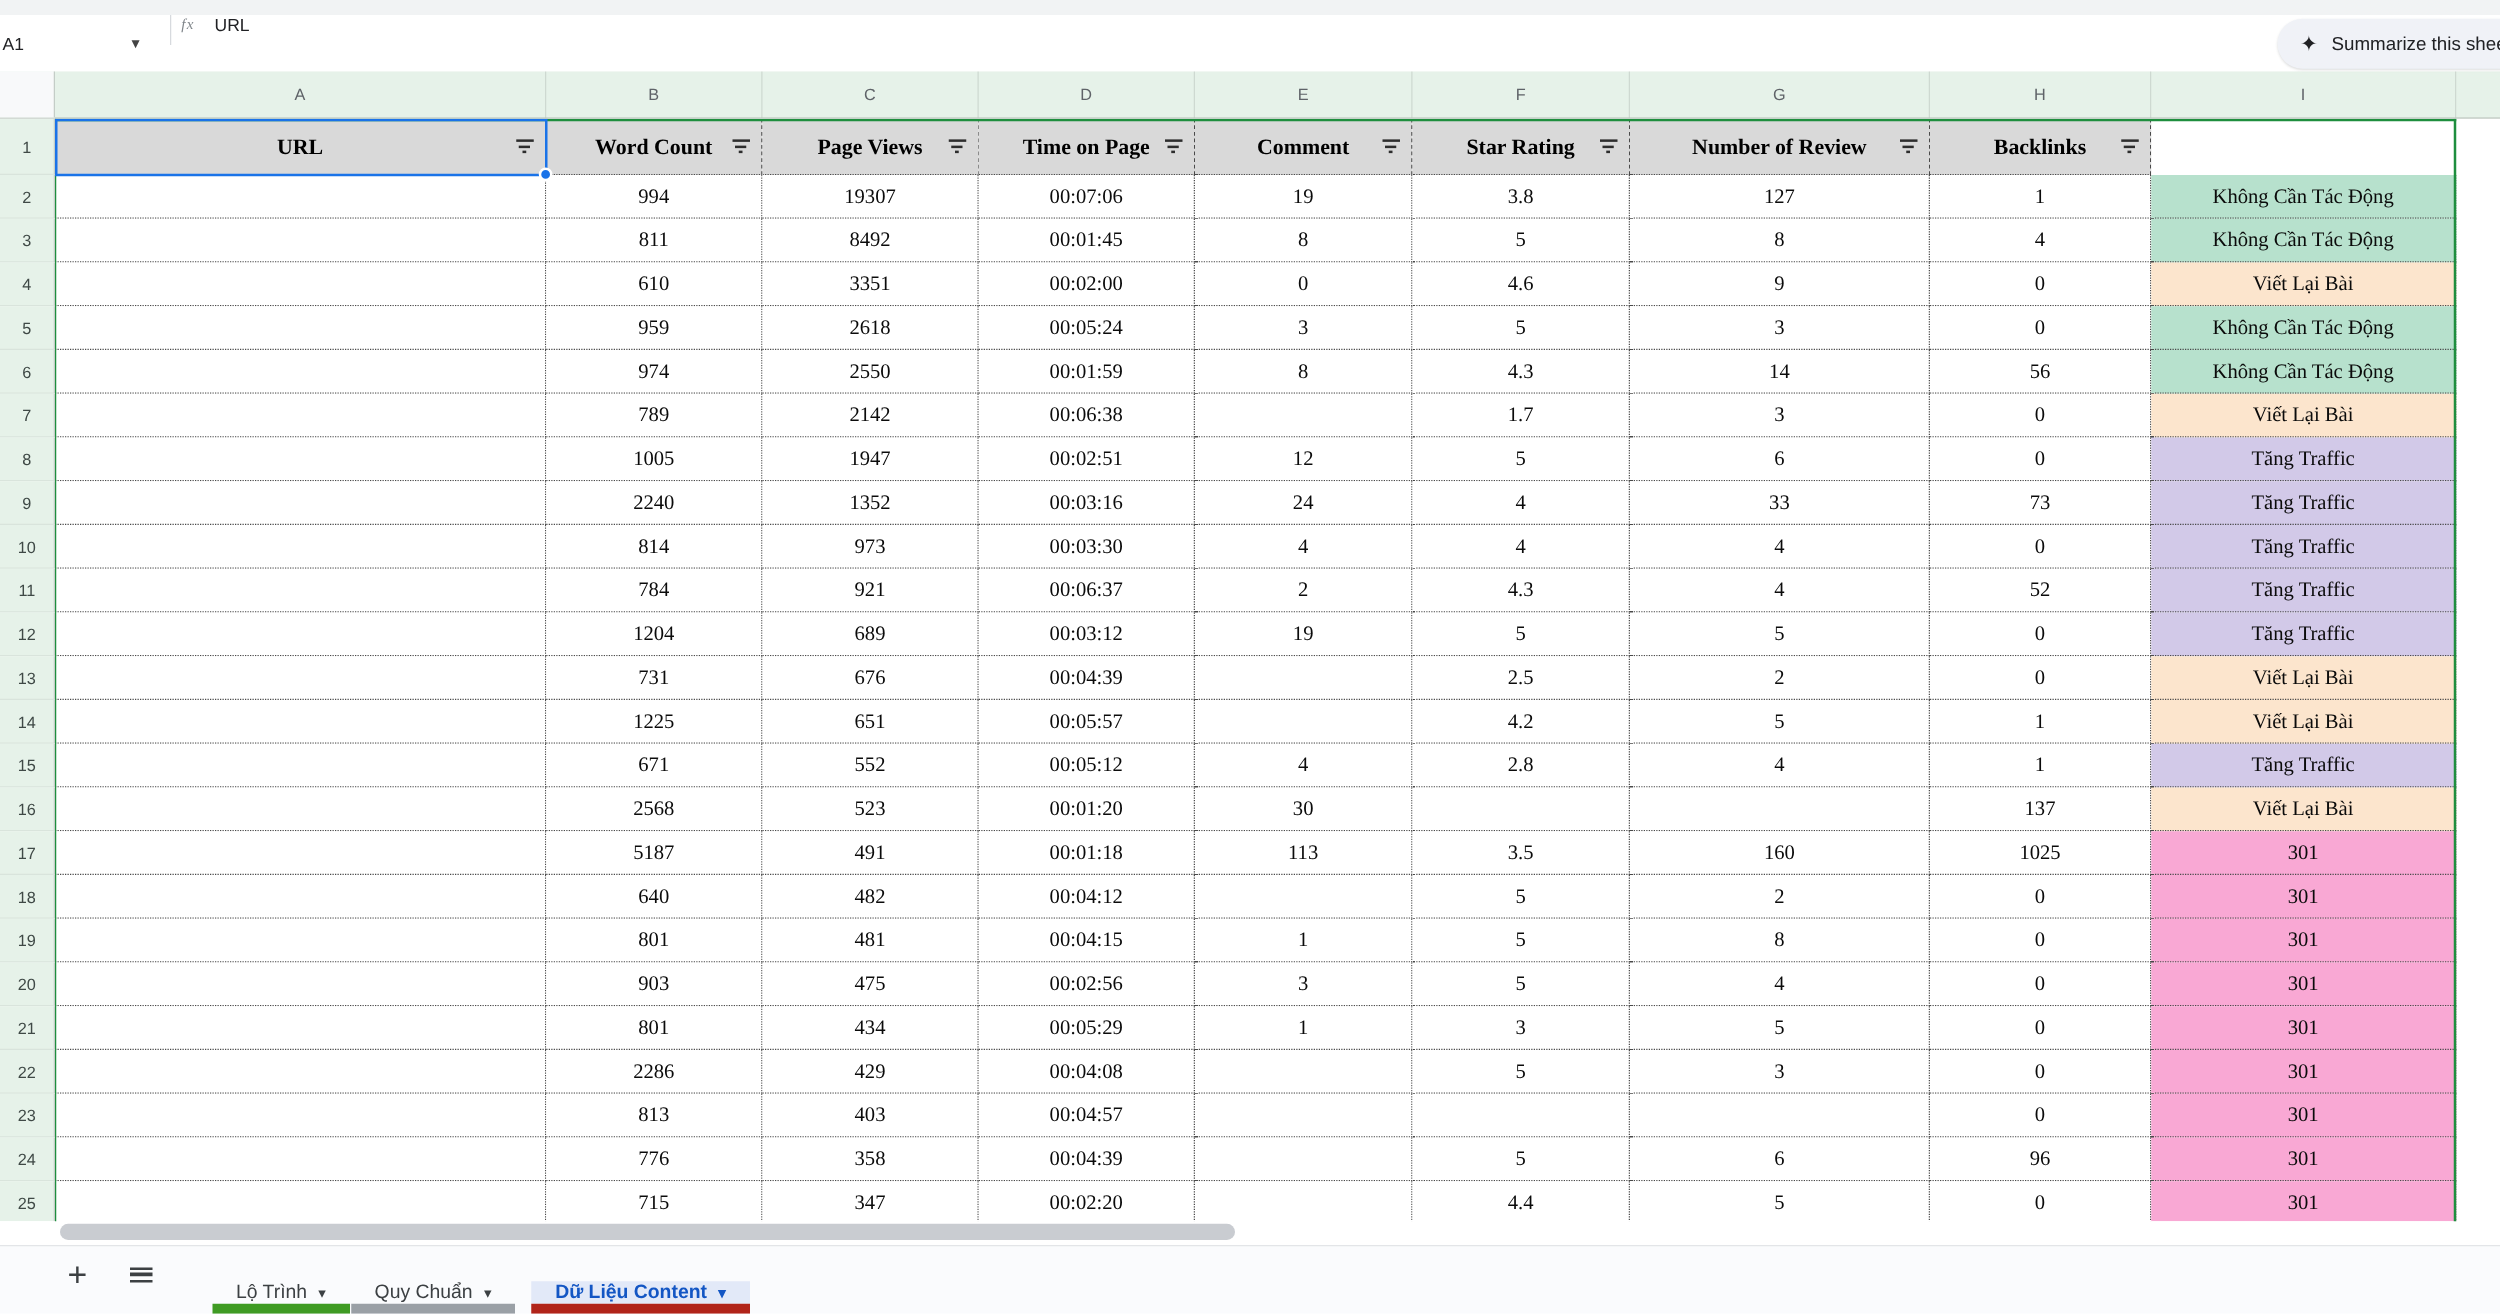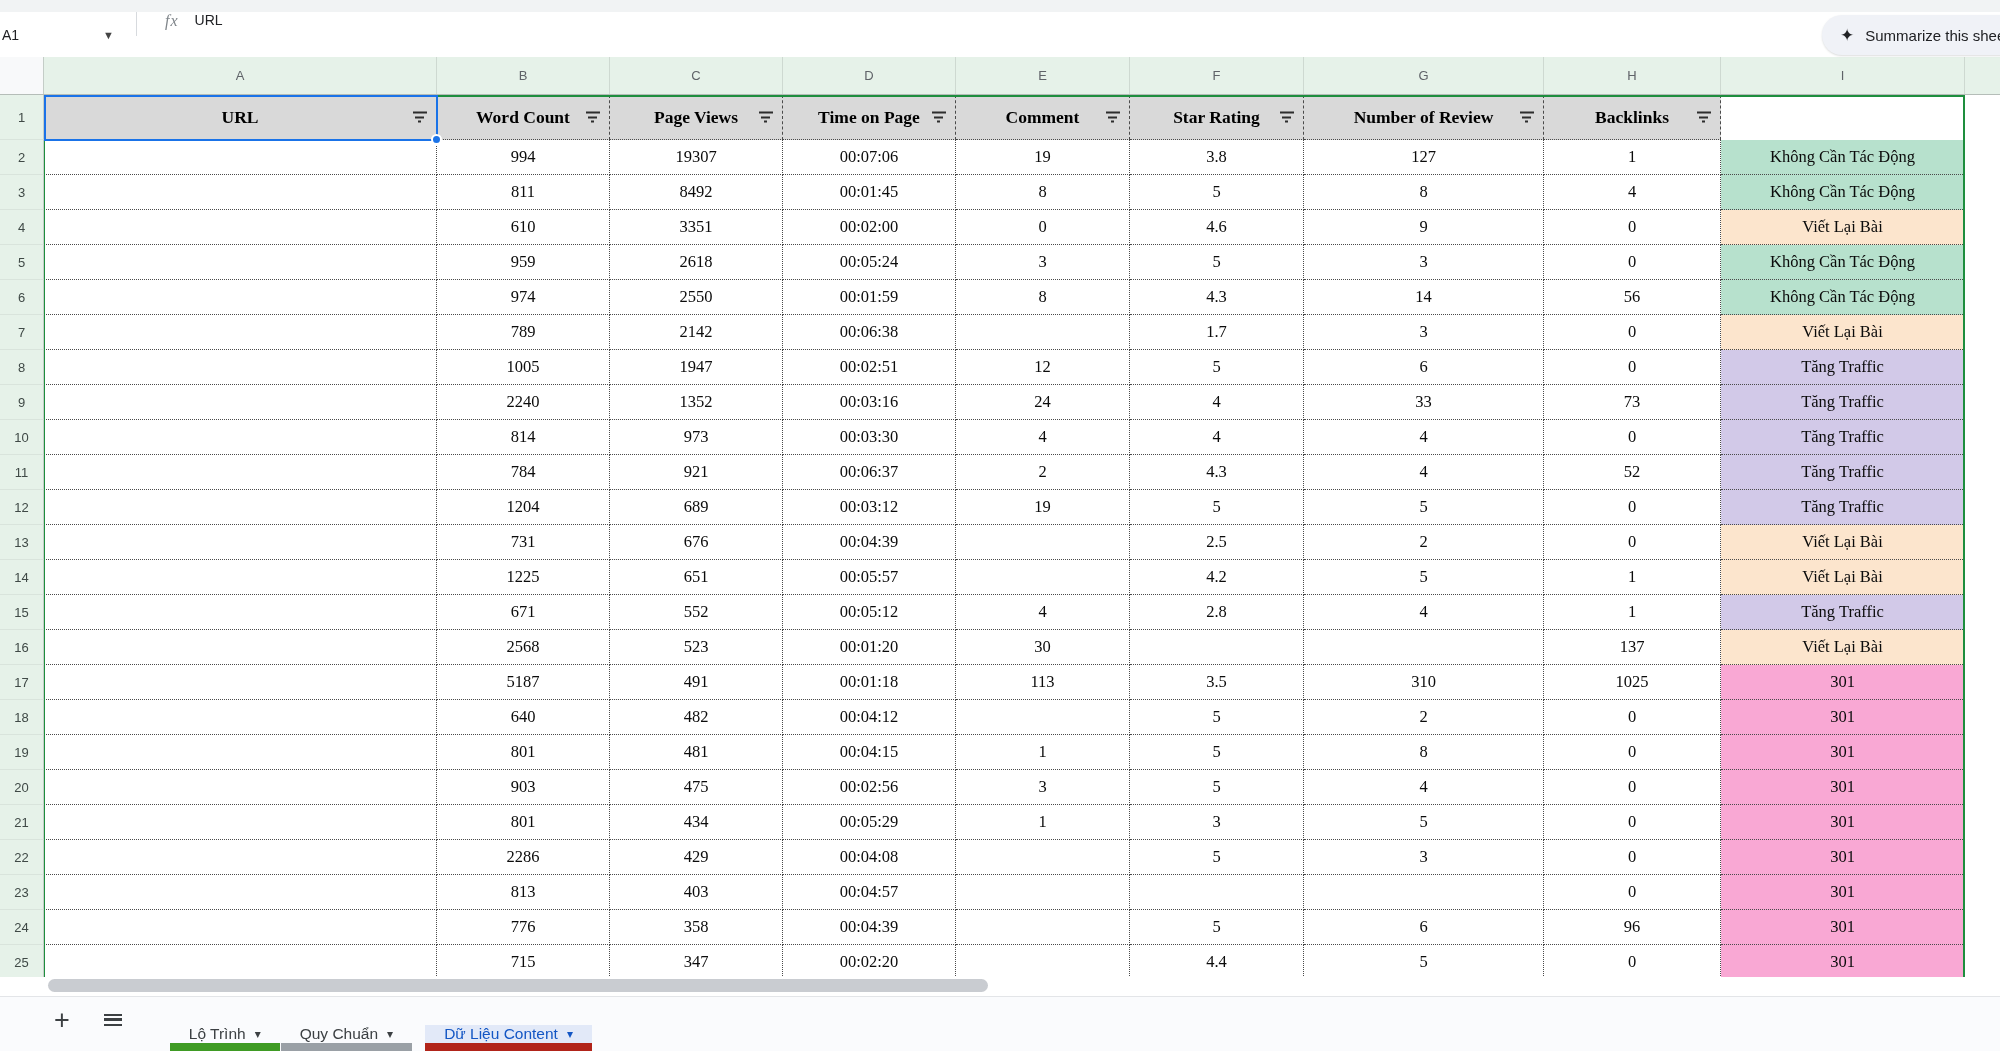--- a/index.html
+++ b/index.html
@@ -10,21 +10,21 @@
   
   .topstrip{height:12px;background:#f1f3f4}
 
   
   .formulabar{position:relative;height:45px;background:#fff;display:flex;align-items:flex-start}
   .namebox{display:flex;align-items:center;width:120px;height:100%;position:relative}
   .namebox-value{font-size:14px;color:#202124;padding-left:2px}
   .namebox-arrow{position:absolute;left:103px;font-size:11px;color:#444}
   .vdiv{width:1px;height:24px;background:#d7dade;margin-left:16px}
   .fx{font-family:Liberation Serif, serif;font-style:italic;color:#80868b;
-      font-size:16px;margin-left:28px;letter-spacing:1px}
+      font-size:12px;margin-left:8px;letter-spacing:1px}
   .formula-value{font-size:14px;color:#202124;margin-left:16px}
   .summarize-pill{position:absolute;left:1822px;top:3px;height:40px;min-width:230px;
       background:#f0f2f7;border-radius:24px;display:flex;align-items:center;
       padding:0 20px 0 18px;box-shadow:0 1px 2px rgba(60,64,67,.18);white-space:nowrap}
   .sparkle{font-size:17px;color:#202124;margin-right:11px}
   .summarize-label{font-size:15px;color:#202124}.cw1{width:393px}.cw2{width:173px}.cw3{width:173px}.cw4{width:173px}
   .cw5{width:174px}.cw6{width:174px}.cw7{width:240px}.cw8{width:177px}.cw9{width:244px}
 
   
   .colband{height:38px;background:#e6f2e9;display:flex;border-bottom:1px solid #b5bdb8}
@@ -74,21 +74,21 @@
   .plusbtn{font-size:27px;font-weight:300;color:#3c4043;line-height:1;cursor:default}
   .burger{position:relative;width:18px;height:13px;border-top:2.5px solid #3c4043}
   .burger::before,.burger::after{content:"";position:absolute;left:0;right:0;height:2.5px;background:#3c4043}
   .burger::before{top:2.8px}.burger::after{top:8.1px}
   .tablist{display:flex;align-items:flex-end;margin-left:48px}
   .tab{display:flex;flex-direction:column;margin-right:1px}
   .tab-main{flex:1;display:flex;align-items:center;gap:9px;padding:0 19px;
       font-size:15.5px;color:#3c4043;white-space:nowrap}
   .tab-arrow{font-size:12px;color:#3c4043}
   .tab.active{margin-left:12px}
-  .tab.active .tab-main{background:#e2e9f8;color:#1356c4;font-weight:normal}
+  .tab.active .tab-main{background:#e2e9f8;color:#1356c4;font-weight:bold}
   .tab.active .tab-arrow{color:#1356c4}
   .tab-colorbar{height:8px}
 </style>
 </head>
 <body>
 
 <div class="topstrip"></div>
 
 <div class="formulabar">
   <div class="namebox">
@@ -368,21 +368,21 @@
         <div class="dcell cw9 tone-orange">Viết Lại Bài</div>
       </div>
       <div class="grow">
         <div class="rownum">17</div>
         <div class="dcell cw1"></div>
         <div class="dcell cw2">5187</div>
         <div class="dcell cw3">491</div>
         <div class="dcell cw4">00:01:18</div>
         <div class="dcell cw5">113</div>
         <div class="dcell cw6">3.5</div>
-        <div class="dcell cw7">310</div>
+        <div class="dcell cw7">160</div>
         <div class="dcell cw8">1025</div>
         <div class="dcell cw9 tone-none">301</div>
       </div>
       <div class="grow">
         <div class="rownum">18</div>
         <div class="dcell cw1"></div>
         <div class="dcell cw2">640</div>
         <div class="dcell cw3">482</div>
         <div class="dcell cw4">00:04:12</div>
         <div class="dcell cw5"></div>

